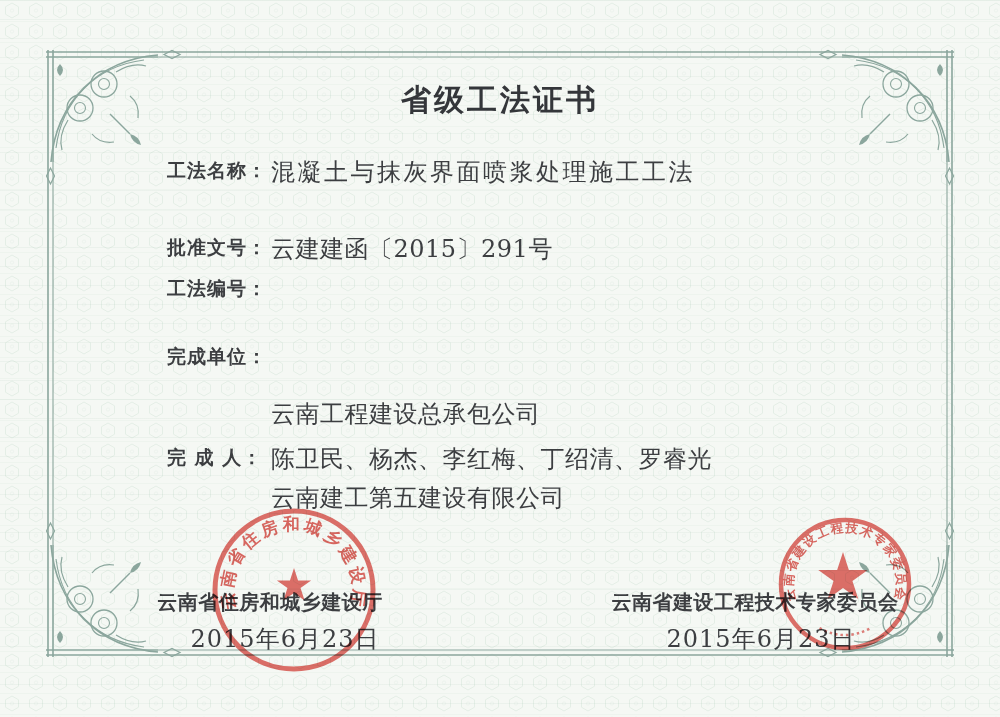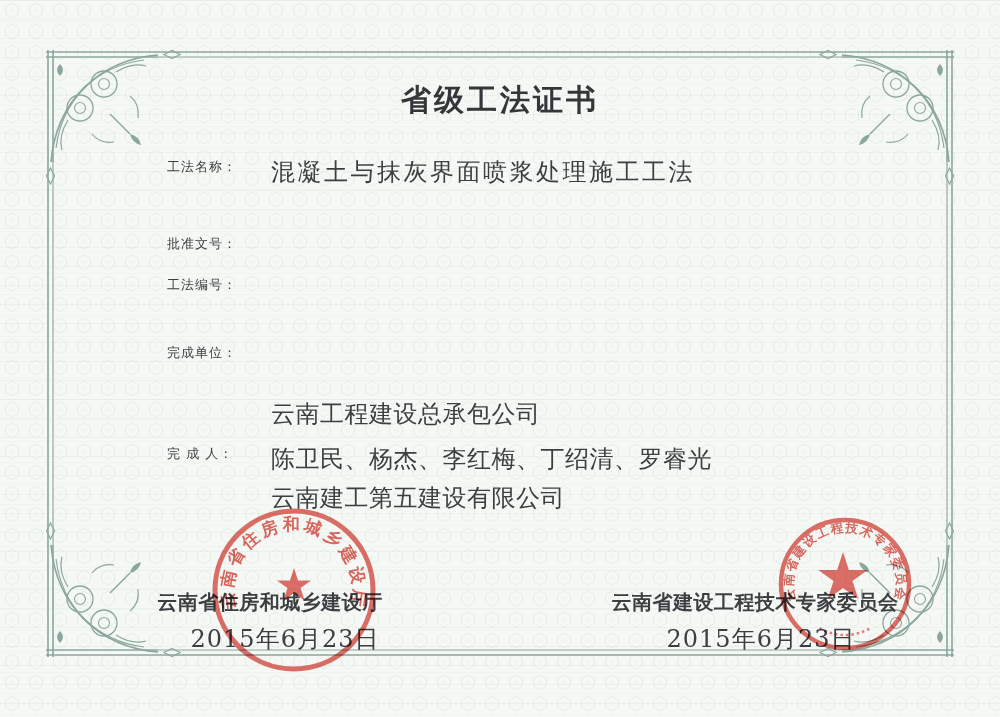--- a/index.html
+++ b/index.html
@@ -15,21 +15,21 @@
     position:absolute; inset:0;
     background: repeating-linear-gradient(180deg, rgba(150,185,165,.10) 0 1px, rgba(0,0,0,0) 1px 19px);
     pointer-events:none;
   }
   .title {
     position:absolute; top:80px; left:0; width:100%; margin:0;
     text-align:center; font-size:30px; font-weight:bold; letter-spacing:3px;
     color:#34363a;
   }
   .row { position:absolute; left:167px; display:flex; align-items:flex-start; color:#3c3e41; }
-  .row .label { flex:0 0 104px; font-size:13px; font-weight:normal; letter-spacing:1px; white-space:pre; }
+  .row .label { flex:0 0 104px; font-size:19px; font-weight:bold; letter-spacing:1px; white-space:pre; }
   .row .value { font-size:24px; letter-spacing:.5px; line-height:28px; white-space:pre; }
   .row.r1 { top:158px; } .row.r1 .value { letter-spacing:2.5px; }
   .row.r2 { top:235px; }
   .row.r3 { top:276px; }
   .row.r4 { top:344px; }
   .row.r5 { top:445px; }
   .sign { position:absolute; text-align:center; color:#3c3e41; }
   .sign.left  { top:590px; left:148px; width:244px; }
   .sign.right { top:590px; left:600px; width:310px; }
   .sign .org  { font-size:20px; font-weight:bold; letter-spacing:.5px; line-height:24px; }
@@ -95,20 +95,21 @@
 
   <h1 class="title">省级工法证书</h1>
 
   <div class="row r1">
     <span class="label">工法名称：</span>
     <span class="value">混凝土与抹灰界面喷浆处理施工工法</span>
   </div>
 
   <div class="row r2">
     <span class="label">批准文号：</span>
+    <span class="value">云建建函〔2015〕291号</span>
   </div>
 
   <div class="row r3">
     <span class="label">工法编号：</span>
   </div>
 
   <div class="row r4">
     <span class="label">完成单位：</span>
     <span class="value">
       <div>云南工程建设总承包公司</div>

